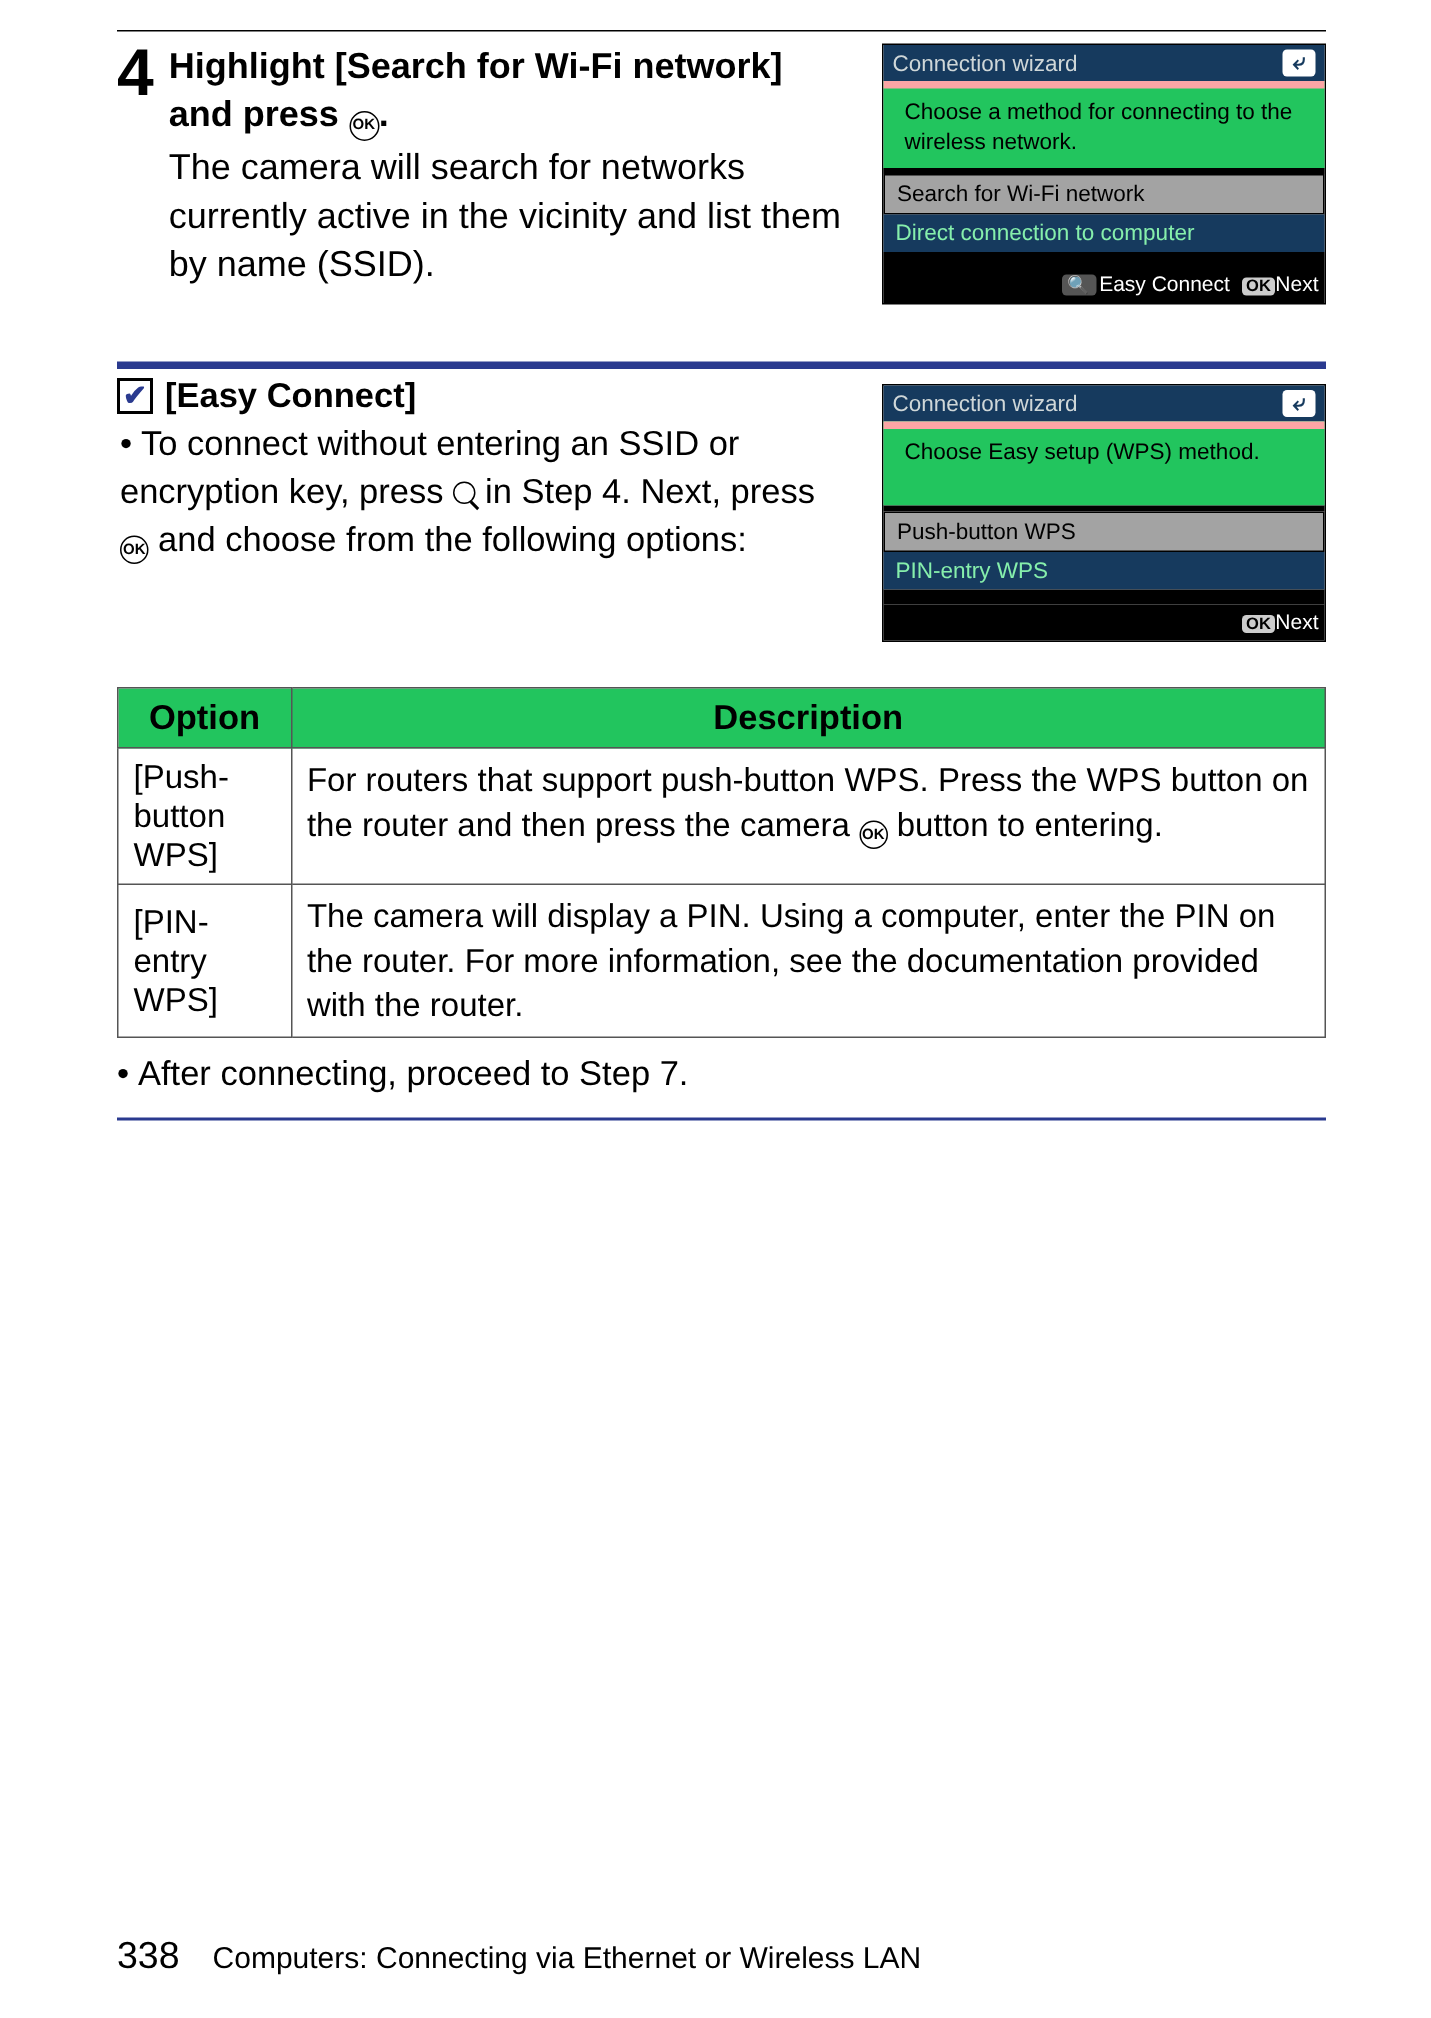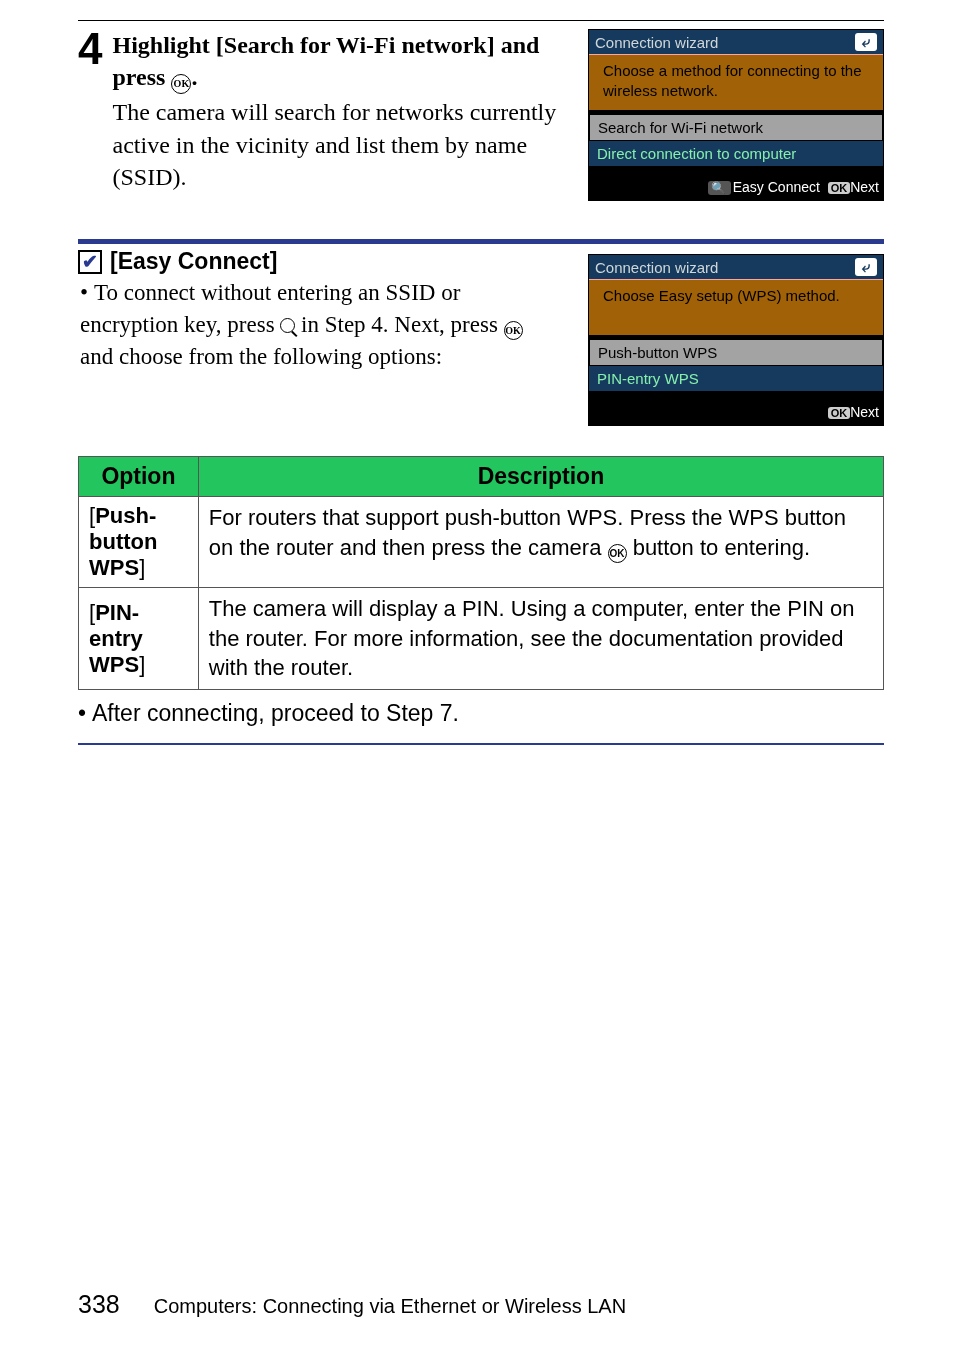--- a/index.html
+++ b/index.html
@@ -25,21 +25,21 @@
     align-items: flex-start;
     gap: 10px;
   }
   .step-number {
     font-size: 44px;
     font-weight: bold;
     line-height: 1;
     margin-top: -2px;
     flex-shrink: 0;
   }
-  .step-content { flex: 1; font-family: Liberation Serif, serif; }
+  .step-content { flex: 1; }
   .step-title {
     font-size: 24px;
     font-weight: bold;
     line-height: 1.35;
   }
   .ok-circle-small {
     display:inline-block;
     width:20px;height:20px;
     border:1.5px solid #000;
     border-radius:50%;
@@ -74,26 +74,26 @@
     width:22px;height:18px;
     background:#fff;
     border-radius:3px;
     color:#163a5e;
     text-align:center;
     font-weight:bold;
     line-height:18px;
     font-size:15px;
   }
   .ss-msg {
-    background: #a16207;
+    background: #22c55e;
     padding: 6px 10px 8px 14px;
     font-size: 15px;
     line-height: 1.3;
     min-height: 56px;
-    border-top: 1px solid #fca5a5;
+    border-top: 5px solid #fca5a5;
   }
   .ss-gap { background:#000; height:4px; }
   .ss-row { font-size: 15px; padding: 4px 8px; }
   .ss-row.selected { background: #a3a3a3; color: #000; border:1px solid #000; }
   .ss-row.dark { background: #163a5e; color: #86efac; }
   .ss-black { background:#000; height:10px; }
   .ss-footer {
     background: #000;
     color: #fff;
     font-size: 14px;
@@ -140,21 +140,20 @@
   }
   .callout-title {
     font-size: 23px;
     font-weight: bold;
   }
   .callout-body {
     font-size: 23px;
     line-height: 1.4;
     padding-left: 2px;
     margin-top:2px;
-    font-family:Liberation Serif, serif;
   }
   .bullet { display:inline-block; width:14px; }
   .mag-icon {
     display:inline-block;
     border:1.5px solid #000;
     border-radius:50%;
     width:15px;height:15px;
     vertical-align:-1px;
     position:relative;
   }
@@ -194,40 +193,40 @@
     background: #22c55e;
     text-align: center;
     font-weight: bold;
     font-size: 23px;
   }
   .opt-cell {
     vertical-align: middle !important;
     text-align: left;
     padding-left:14px;
   }
-  .opt-bold { font-weight: bold; }
+  .opt-bold { font-weight: normal; }
   .desc-cell { line-height:1.35; }
 
   .after-note {
     font-size: 23px;
     margin-top: 10px;
     margin-bottom: 16px;
   }
   .callout-hr-thin {
     border: none;
     border-top: 2.5px solid #2a3a8f;
   }
 
   .page-footer {
     position: absolute;
     bottom: 26px;
     left: 78px;
     display: flex;
     align-items: baseline;
-    gap: 34px;
+    gap: 22px;
   }
   .page-num { font-size: 25px; }
   .page-section { font-size: 20px; }
 
   .ss2 { margin-top: 6px; width: 296px; border: 1px solid #000; flex-shrink:0; margin-left:10px; }
 </style>
 </head>
 <body>
 
 <div class="page">

